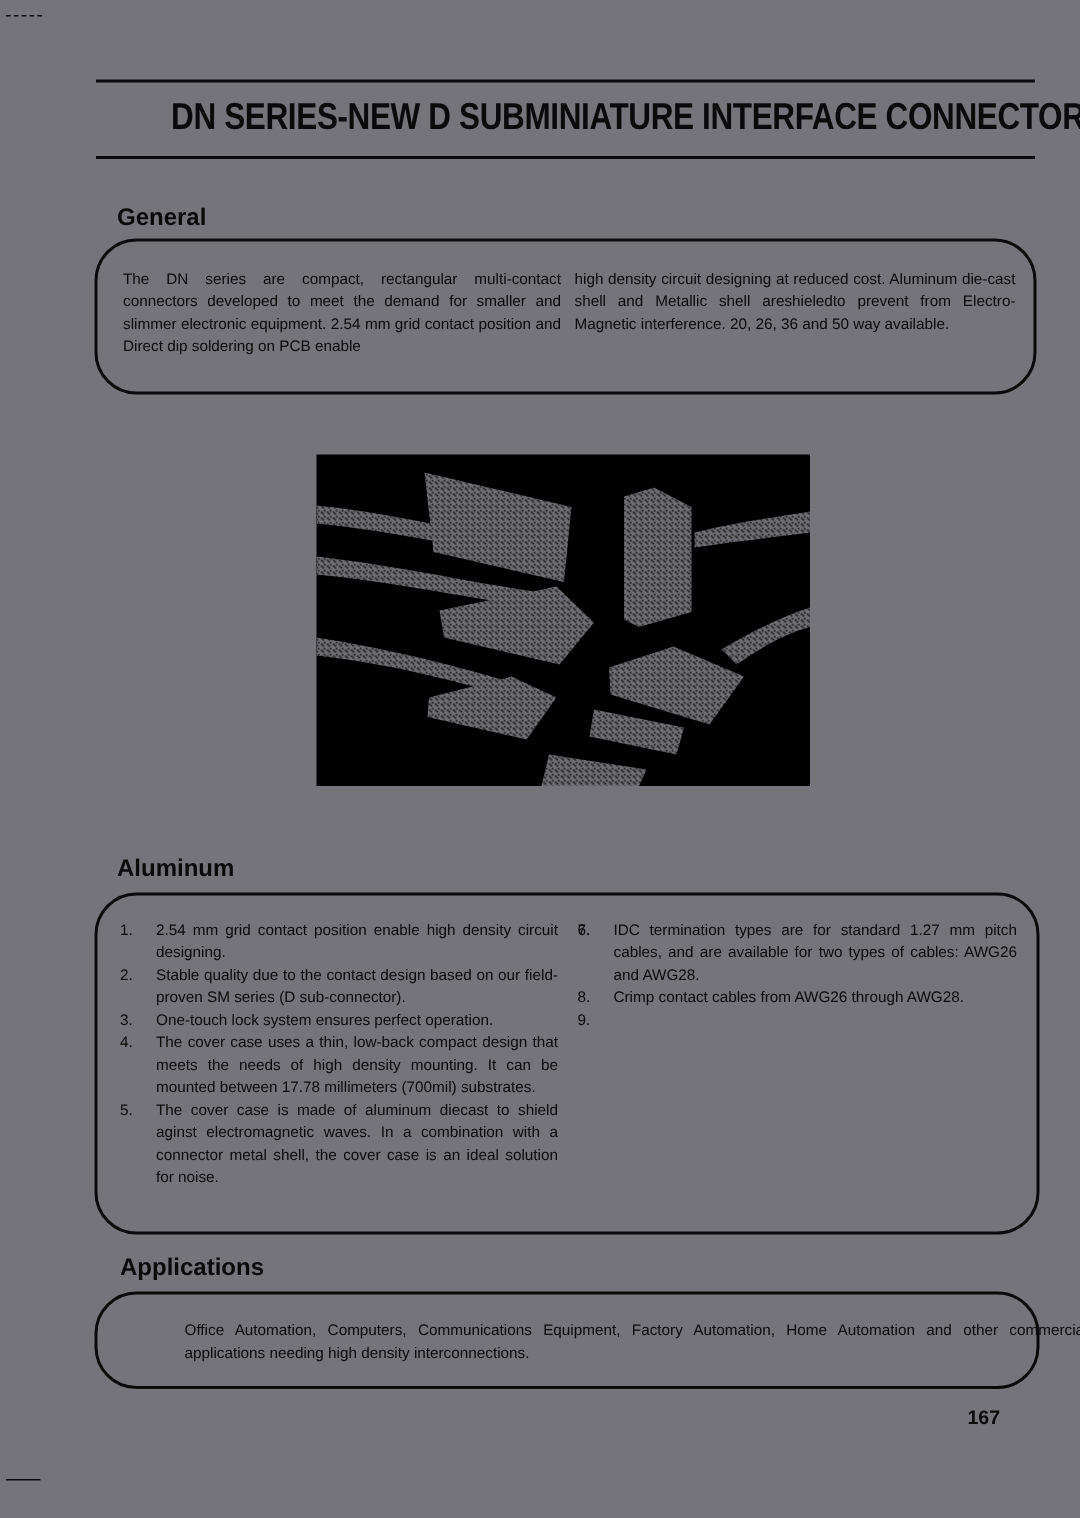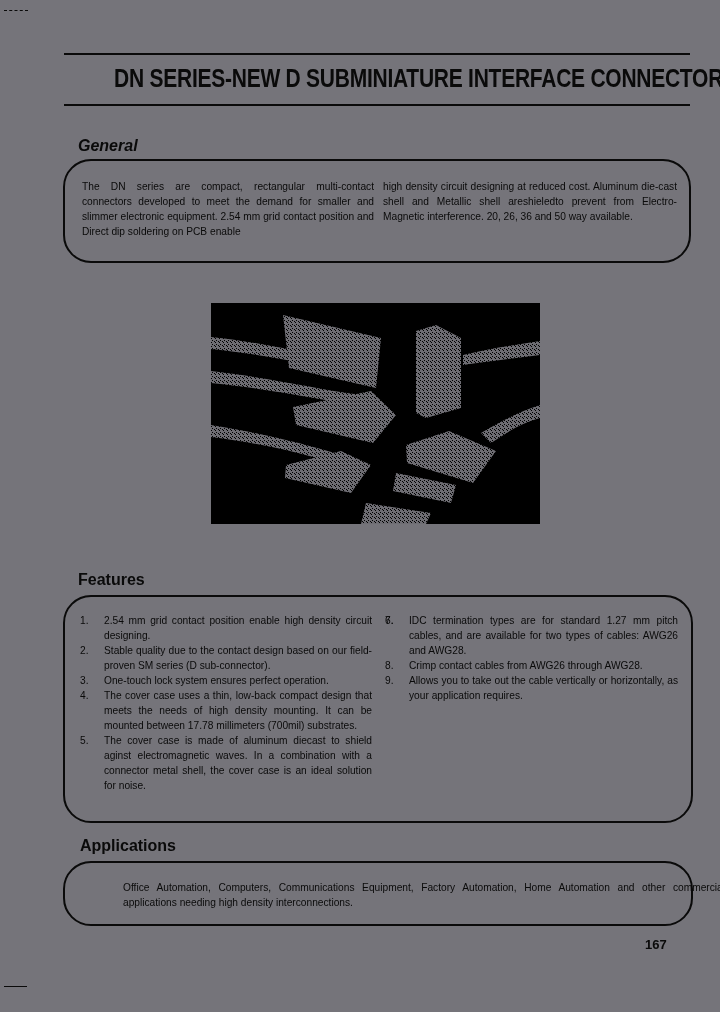--- a/index.html
+++ b/index.html
@@ -54,21 +54,21 @@
 </style>
 </head>
 <body>
 
 <div class="tick-top"></div>
 
 <div class="rule" style="top:53px;"></div>
 <div class="title">DN SERIES-NEW D SUBMINIATURE INTERFACE CONNECTORS</div>
 <div class="rule" style="top:104px;"></div>
 
-<div class="section-heading" style="left:78px; top:137px;font-style:italic;">General</div>
+<div class="section-heading" style="left:78px; top:137px;">General</div>
 <div class="box" style="left:63px; top:159px; width:628px; height:104px;"></div>
 <div class="col" style="left:82px; top:179px; width:292px;">
   <p>The DN series are compact, rectangular multi-contact connectors developed to meet the demand for smaller and slimmer electronic equipment.  2.54 mm grid contact position and Direct dip soldering on PCB enable</p>
 </div>
 <div class="col" style="left:383px; top:179px; width:294px;">
   <p>high density circuit designing at reduced cost. Aluminum die-cast shell and Metallic shell areshieledto prevent from Electro-Magnetic interference. 20, 26, 36 and 50 way available.</p>
 </div>
 
 <div class="photo">
   <svg width="329" height="221" viewBox="0 0 329 221">
@@ -88,37 +88,37 @@
     <polygon points="72,12 170,35 165,85 78,65" fill="url(#speck)"></polygon>
     <polygon points="205,28 225,22 250,35 250,105 215,115 205,110" fill="url(#speck)"></polygon>
     <polygon points="82,104 160,88 185,112 162,140 85,122" fill="url(#speck)"></polygon>
     <polygon points="75,162 130,148 160,162 140,190 74,175" fill="url(#speck)"></polygon>
     <polygon points="195,142 238,128 285,148 262,180 196,160" fill="url(#speck)"></polygon>
     <polygon points="185,170 245,182 240,200 182,188" fill="url(#speck)"></polygon>
     <polygon points="155,200 220,210 215,221 150,221" fill="url(#speck)"></polygon>
   </svg>
 </div>
 
-<div class="section-heading" style="left:78px; top:571px;">Features</div>
+<div class="section-heading" style="left:78px; top:571px;">Aluminum</div>
 <div class="box" style="left:63px; top:595px; width:630px; height:228px;"></div>
 <div class="col" style="left:80px; top:613px; width:292px;">
   <ol class="list">
     <li><span class="num">1.</span><span>2.54 mm grid contact position enable high density circuit designing.</span></li>
     <li><span class="num">2.</span><span>Stable quality due to the contact design based on our field-proven SM series (D sub-connector).</span></li>
     <li><span class="num">3.</span><span>One-touch lock system ensures perfect operation.</span></li>
     <li><span class="num">4.</span><span>The cover case uses a thin, low-back compact design that meets the needs of high density mounting. It can be mounted between 17.78 millimeters (700mil) substrates.</span></li>
     <li><span class="num">5.</span><span>The cover case is made of aluminum diecast to shield aginst electromagnetic waves. In a combination with a connector metal shell, the cover case is an ideal solution for noise.</span></li>
   </ol>
 </div>
 <div class="col" style="left:385px; top:613px; width:293px;">
   <ol class="list">
     <li><span class="num">6.</span></li>
     <li><span class="num">7.</span><span>IDC termination types are for standard 1.27 mm pitch cables, and are available for two types of cables: AWG26 and AWG28.</span></li>
     <li><span class="num">8.</span><span>Crimp contact cables from AWG26 through AWG28.</span></li>
-    <li><span class="num">9.</span><span>Allows you to take out the cable vertically or horizontally, as your application requires.</span></li>
+    <li><span class="num">9.</span></li>
   </ol>
 </div>
 
 <div class="section-heading" style="left:80px; top:837px;">Applications</div>
 <div class="box" style="left:63px; top:861px; width:630px; height:65px;"></div>
 <div class="apps-text">Office Automation, Computers, Communications Equipment, Factory Automation, Home Automation and other commercial applications needing high density interconnections.</div>
 
 <div class="page-number">167</div>
 <div class="tick-bottom"></div>
 

